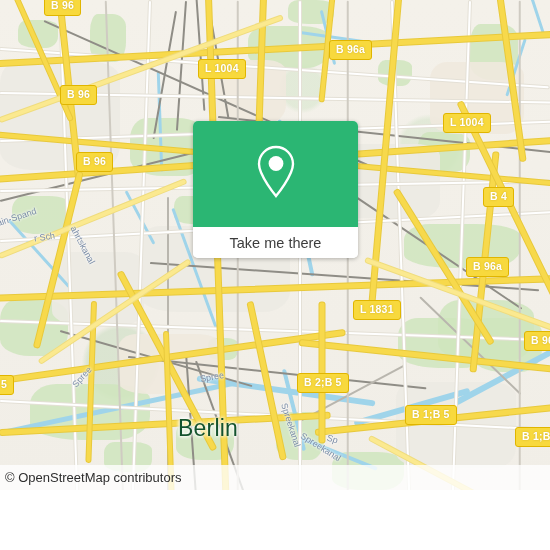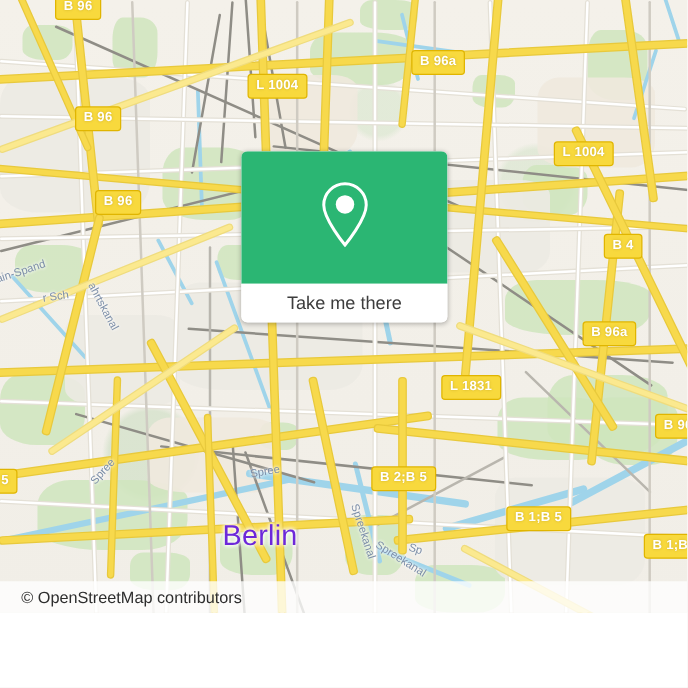--- a/index.html
+++ b/index.html
@@ -34,37 +34,37 @@
   .rd-minor{background:#ffffff;box-shadow:0 0 0 1px #e4e0d6;}
   .rd-rail{background:#b9b6ae;}
   .rd-rail2{background:#8f8d86;}
   .rd-grey{background:#cfcbc2;}
 
   
   .shield{position:absolute;background:#f8d93d;border:1.5px solid #e0b500;border-radius:3px;
     color:#ffffff;font-weight:bold;font-size:10.5px;line-height:13px;
     padding:2px 6px 3px 6px;white-space:nowrap;
     text-shadow:0 0 2px rgba(120,90,0,.35);letter-spacing:.2px;}
-  .city{position:absolute;color:#6d28d9;font-size:23px;white-space:nowrap;
+  .city{position:absolute;color:#14532d;font-size:23px;white-space:nowrap;
     text-shadow:0 0 4px #fff,0 0 4px #fff,0 0 3px #fff;letter-spacing:.2px;}
   .wlabel{position:absolute;color:#7c8ea8;font-size:9px;white-space:nowrap;
     text-shadow:0 0 3px #fff,0 0 3px #fff;}
 
   
   .card{position:absolute;left:193px;top:121px;width:165px;height:137px;
     border-radius:5px;overflow:hidden;background:#fff;
     box-shadow:0 1px 4px rgba(0,0,0,.28);}
   .card-top{height:106px;background:#2bb673;display:flex;align-items:center;justify-content:center;}
   .card-btn{height:31px;background:#fff;display:flex;align-items:center;justify-content:center;
     color:#3d3d3d;font-size:14.5px;cursor:pointer;}
 
   
   .attrib{position:absolute;left:0;top:465px;width:550px;height:25px;
     background:rgba(255,255,255,.78);display:flex;align-items:center;}
-  .attrib span{color:#2e2e2e;font-size:13px;padding-left:17px;}
+  .attrib span{color:#2e2e2e;font-size:13px;padding-left:5px;}
 
   
   .footer{position:absolute;left:0;top:490px;width:550px;height:60px;background:#fff;}
 </style>
 </head>
 <body>
 
 <div id="app">
 
   <div class="map">

